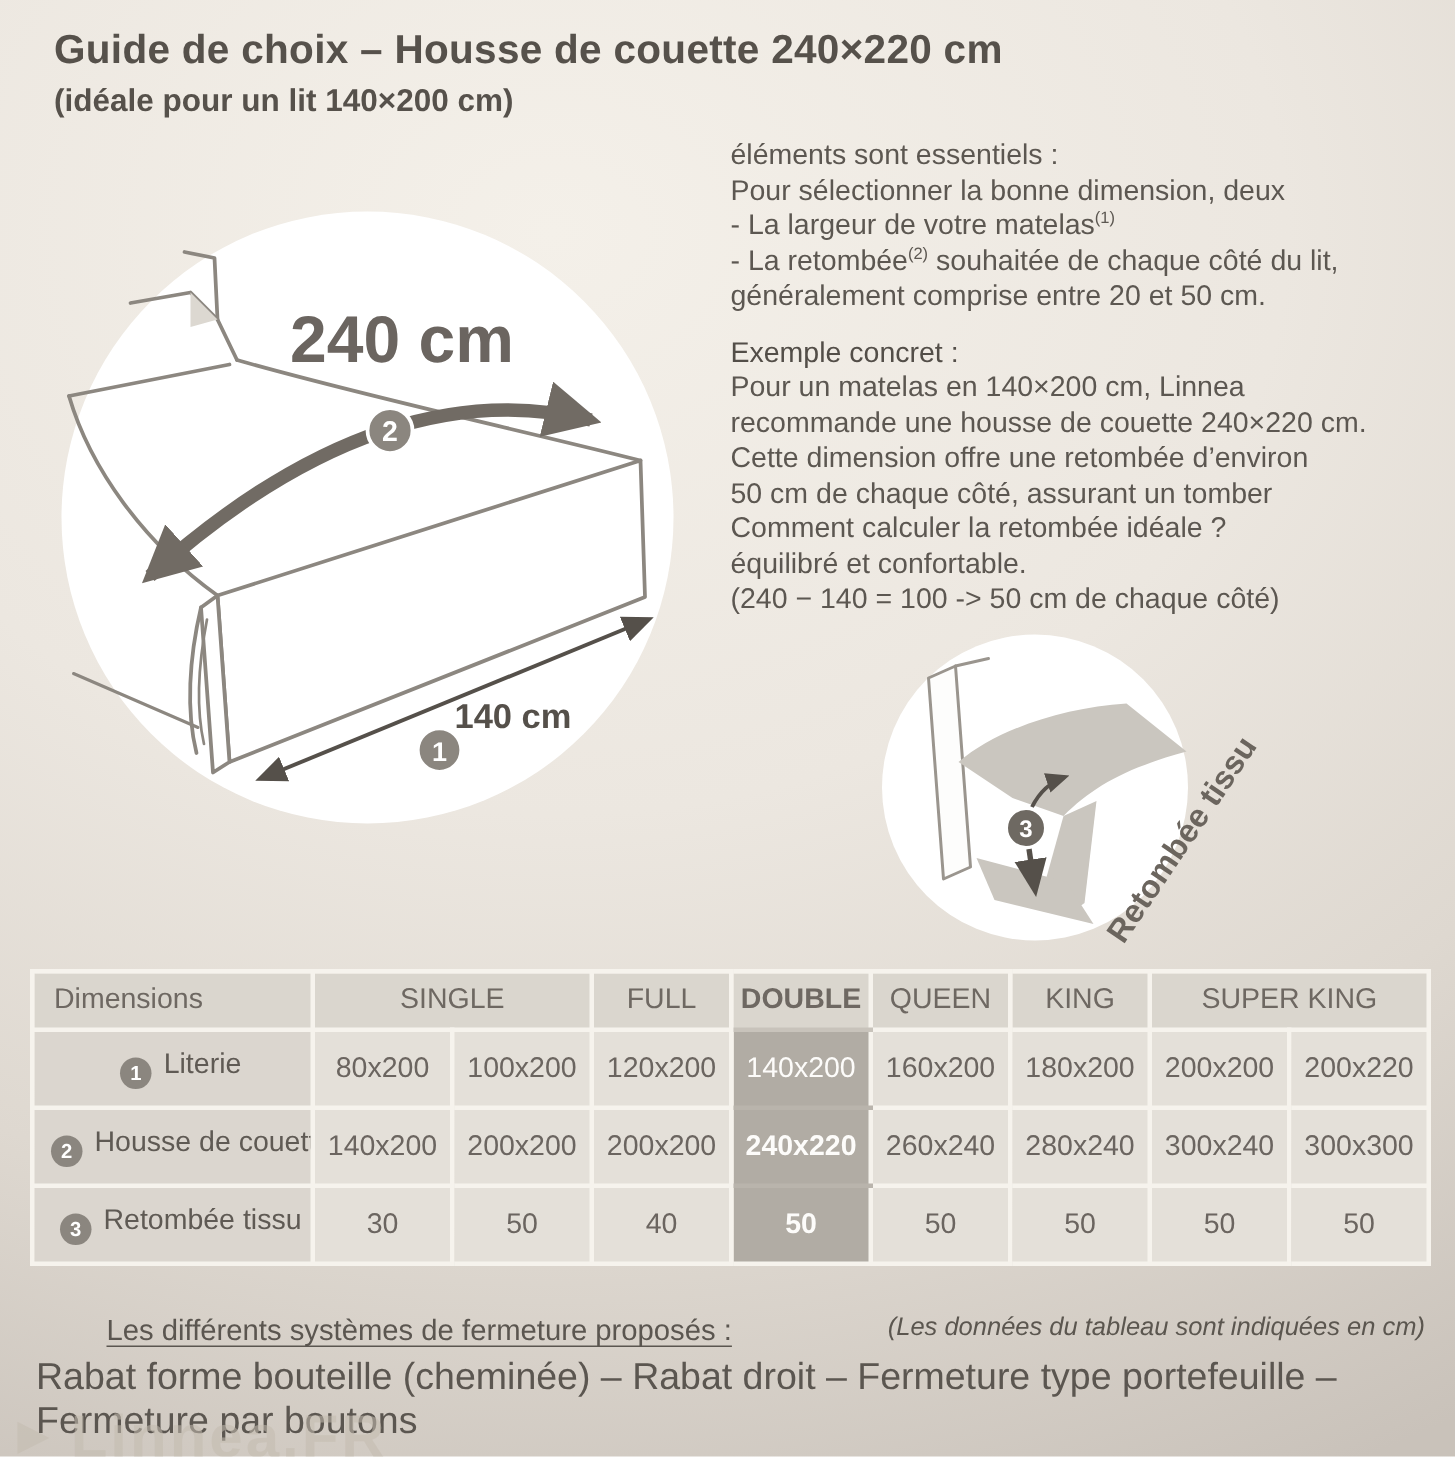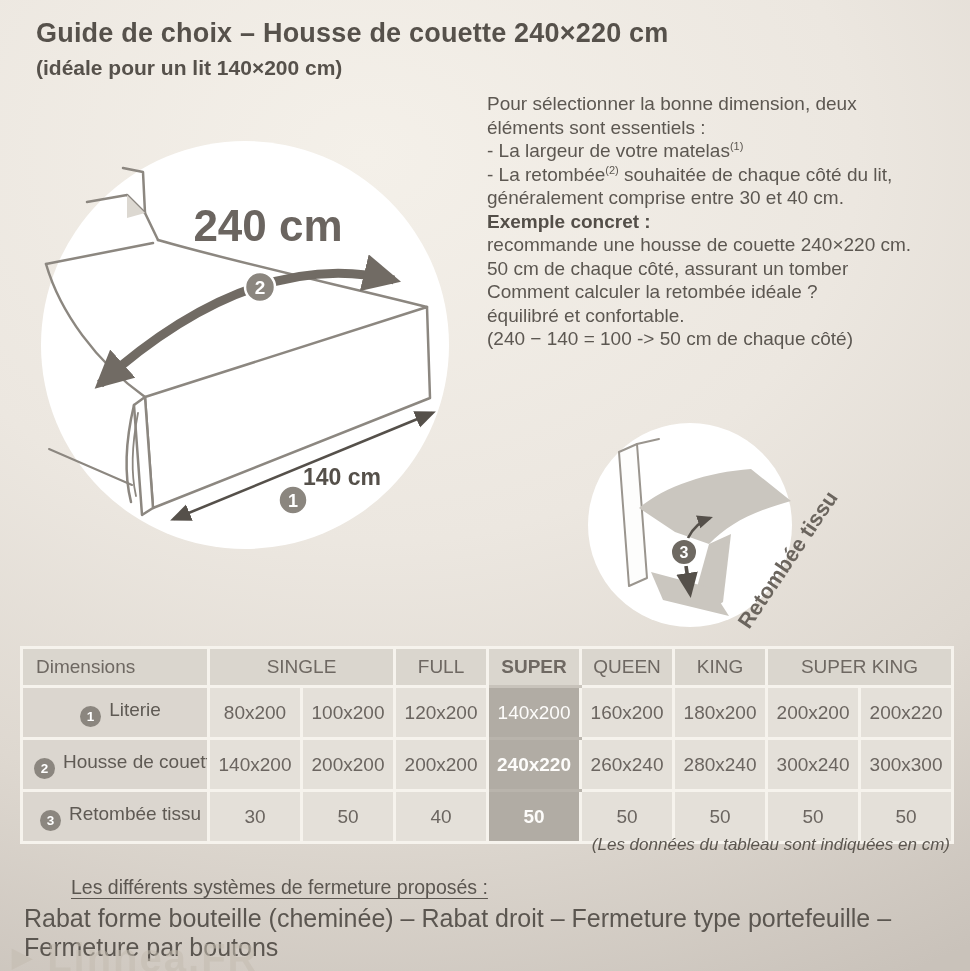--- a/index.html
+++ b/index.html
@@ -11,21 +11,21 @@
     background:radial-gradient(120% 95% at 38% 16%, #f4f0e9 0%, #ece7e0 42%, #ded8d0 72%, #c9c2ba 100%);
     color:#5c5751;
   }
   
   .title-block{position:absolute;left:36px;top:18px;}
   .page-title{font-size:27px;font-weight:bold;color:#56514b;letter-spacing:.2px;}
   .page-subtitle{font-size:21px;font-weight:bold;color:#56514b;margin-top:7px;}
   
   .text-col{position:absolute;left:487px;top:92px;width:482px;font-size:19px;line-height:23.5px;color:#5c5751;}
   .text-col sup{font-size:11px;line-height:0;}
-  .example-heading{font-weight:bold;color:#534e48;}
+  .example-heading{font-weight:normal;color:#534e48;margin-top:14px;}
   
   .bed-diagram{position:absolute;left:32px;top:134px;}
   .retombee-diagram{position:absolute;left:583px;top:412px;}
   
   .size-table-wrap{position:absolute;left:20px;top:646px;width:932px;}
   table.size-table{border-collapse:collapse;table-layout:fixed;width:932px;}
   table.size-table td{
     border:3px solid #f6f3ed;
     font-size:19px;color:#6b6560;text-align:center;
     padding:0;height:49px;overflow:hidden;white-space:nowrap;
@@ -46,45 +46,47 @@
   table.size-table td.hl.first{border-top-color:#c8c3bb;}
   table.size-table td.hl.last{border-bottom-color:#f6f3ed;}
   table.size-table td.hl.bold{font-weight:bold;}
   table.size-table td.hl.semibold{font-weight:600;}
   .row-badge{
     display:inline-flex;width:21px;height:21px;border-radius:50%;
     background:#8b867f;color:#fff;font-size:13.5px;font-weight:bold;
     align-items:center;justify-content:center;margin-right:8px;vertical-align:-5px;
   }
   
-  .table-note{position:absolute;left:20px;top:835px;width:930px;text-align:right;font-size:17px;font-style:italic;color:#5b564f;}
+  .table-note{position:absolute;left:20px;top:875px;width:930px;text-align:right;font-size:17px;font-style:italic;color:#5b564f;}
   .closures-heading{position:absolute;left:24px;top:876px;font-size:19.5px;color:#5b5650;text-decoration:underline;text-underline-offset:4px;margin-left:47px;}
   .closures-list{position:absolute;left:24px;top:904px;font-size:25px;color:#5b5650;}
   .watermark{position:absolute;left:12px;top:936px;font-size:40px;font-weight:bold;color:#c4bcb0;opacity:.55;letter-spacing:2px;}
   .watermark .wm-arrow{font-size:26px;vertical-align:6px;}
 </style>
 </head>
 <body>
 
 <div class="page">
 
   <div class="title-block">
     <div class="page-title">Guide de choix – Housse de couette 240×220 cm</div>
     <div class="page-subtitle">(idéale pour un lit 140×200 cm)</div>
   </div>
 
   <div class="text-col">
+    <div>éléments sont essentiels :</div>
     <div>Pour sélectionner la bonne dimension, deux</div>
-    <div>éléments sont essentiels :</div>
     <div><span>- La largeur de votre matelas</span><sup>(1)</sup></div>
     <div><span>- La retombée</span><sup>(2)</sup><span> souhaitée de chaque côté du lit,</span></div>
-    <div>généralement comprise entre 30 et 40 cm.</div>
+    <div>généralement comprise entre 20 et 50 cm.</div>
 
     <div class="example-heading">Exemple concret :</div>
+    <div>Pour un matelas en 140×200 cm, Linnea</div>
     <div>recommande une housse de couette 240×220 cm.</div>
+    <div>Cette dimension offre une retombée d’environ</div>
     <div>50 cm de chaque côté, assurant un tomber</div>
     <div>Comment calculer la retombée idéale ?</div>
     <div>équilibré et confortable.</div>
     <div>(240 − 140 = 100  -&gt; 50 cm de chaque côté)</div>
   </div>
 
   <svg class="bed-diagram" width="430" height="428" viewBox="0 0 430 428">
     <defs>
       <marker id="ah-big" markerWidth="4.2" markerHeight="4.2" refX="3.4" refY="2.1" orient="auto-start-reverse" markerUnits="strokeWidth">
         <path d="M0,0 L4.2,2.1 L0,4.2 Z" fill="#716b64"></path>
@@ -163,21 +165,21 @@
         <col style="width:93px">
           <col style="width:93px">
           <col style="width:93px">
           <col style="width:93px">
       </colgroup>
       <tbody>
           <tr class="head">
         <td class="dims">Dimensions</td>
         <td colspan="2">SINGLE</td>
         <td>FULL</td>
-        <td class="hl-head">SUPER</td>
+        <td class="hl-head">DOUBLE</td>
         <td>QUEEN</td>
         <td>KING</td>
         <td colspan="2">SUPER KING</td>
       </tr>
       <tr>
         <td class="rowlabel">
           <span class="row-badge">1</span><span>Literie</span>
         </td>
         <td>80x200</td>
         <td>100x200</td>

